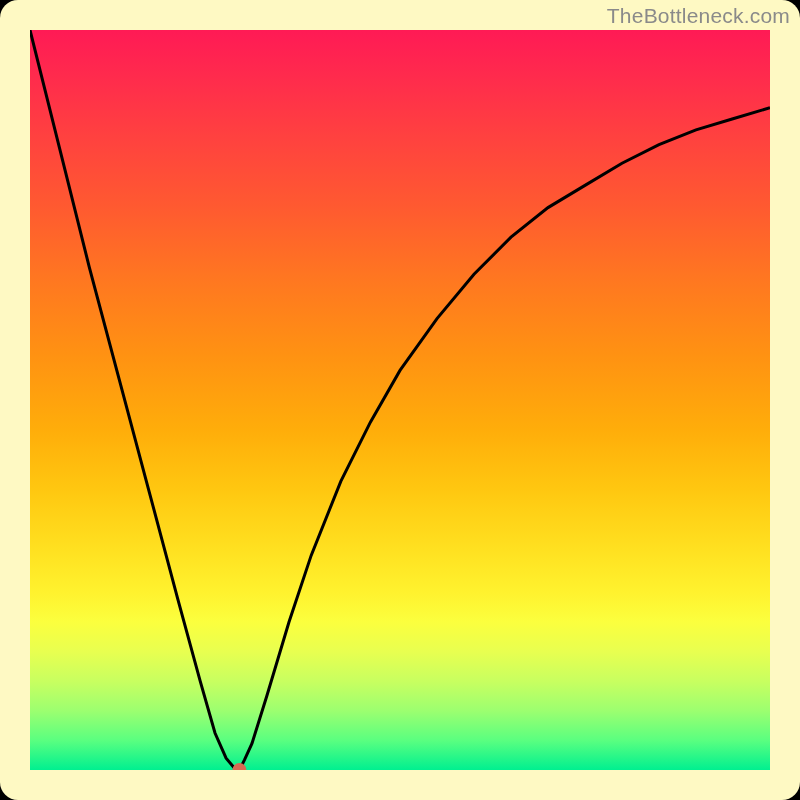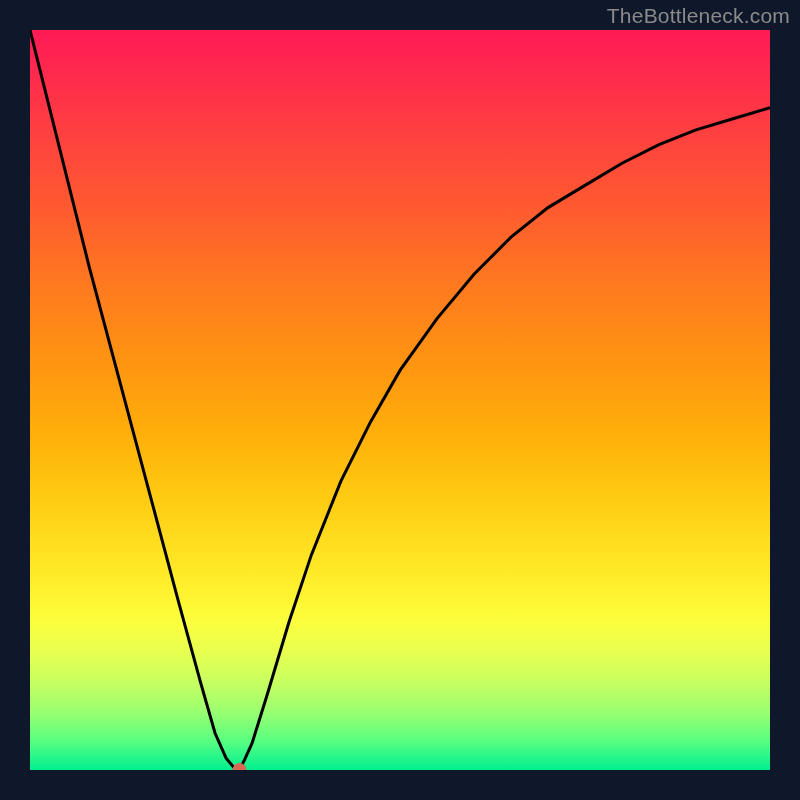--- a/index.html
+++ b/index.html
@@ -8,21 +8,22 @@
     width: 800px;
     height: 800px;
     overflow: hidden;
     background: #000;
     font-family: Arial, Helvetica, sans-serif;
   }
   .frame {
     position: absolute;
     left: 0; top: 0;
     width: 800px; height: 800px;
-    background: #0f172a;
+    background: #fef9c3;
+    border-radius: 18px;
   }
   .plot {
     position: absolute;
     left: 30px;
     top: 30px;
     width: 740px;
     height: 740px;
     overflow: hidden;
   }
   .gradient {

